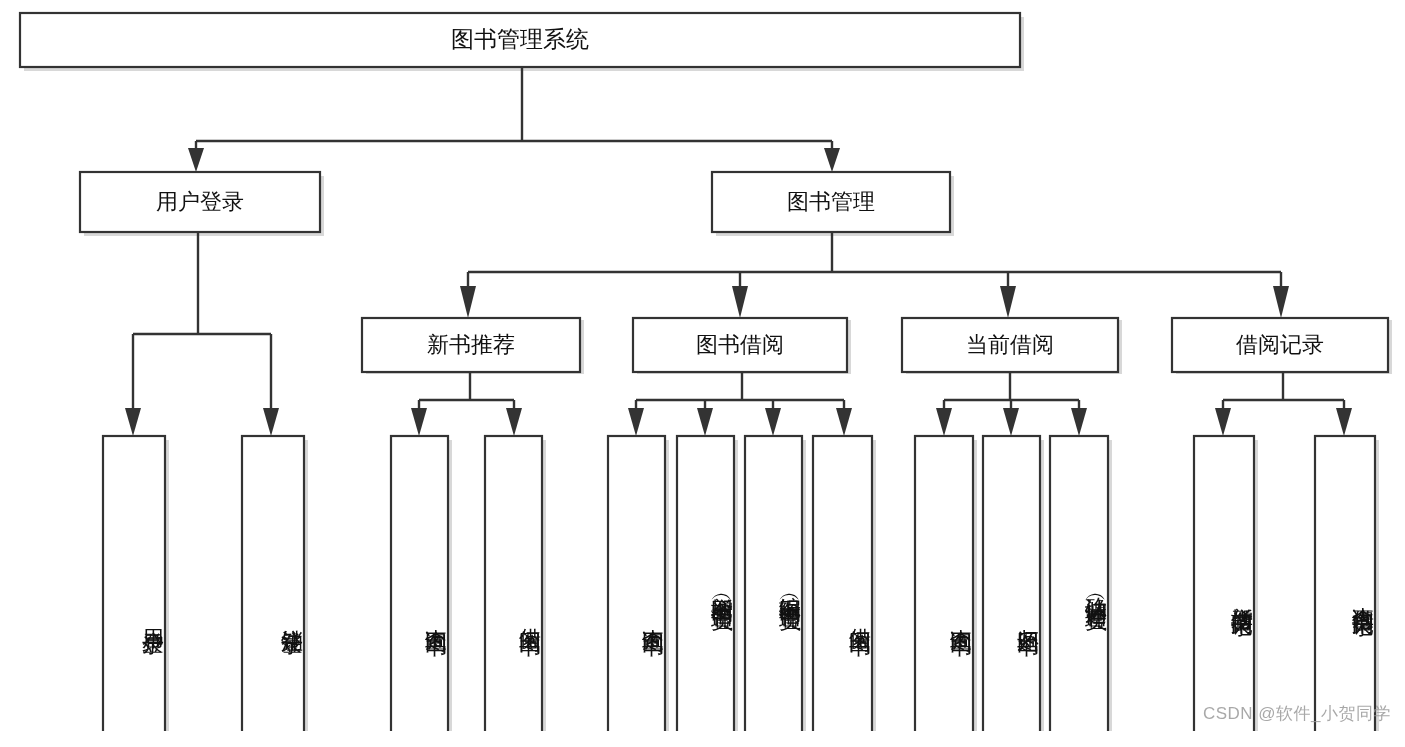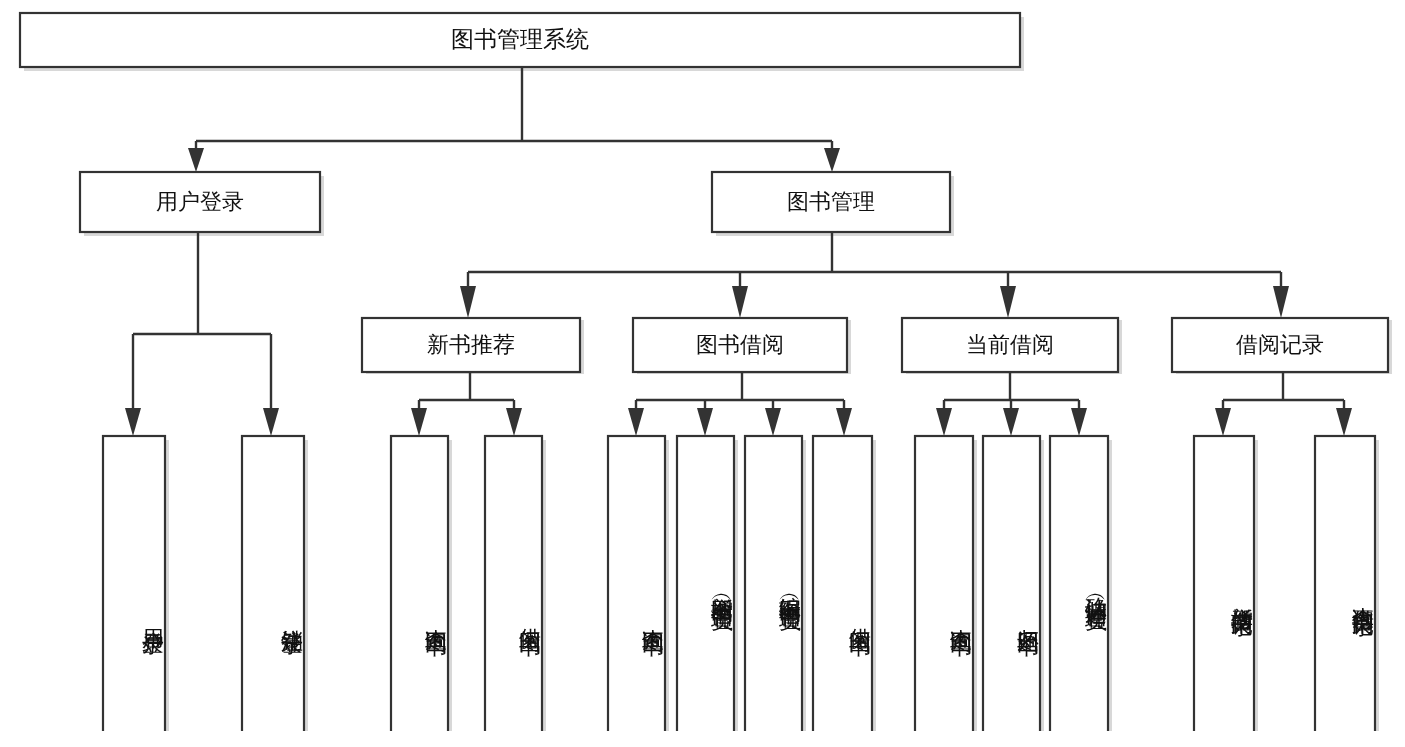--- a/index.html
+++ b/index.html
@@ -226,14 +226,15 @@
   <div class="vert-label" style="left:745px; top:444px; width:57px; height:288px;">编辑图书（管理员）</div>
   <div class="vert-label" style="left:813px; top:500px; width:59px; height:230px;">借阅图书</div>
 
   <div class="vert-label" style="left:915px; top:500px; width:58px; height:230px;">查询图书</div>
   <div class="vert-label" style="left:983px; top:500px; width:57px; height:230px;">归还图书</div>
   <div class="vert-label" style="left:1050px; top:444px; width:58px; height:288px;">确认归还（管理员）</div>
 
   <div class="vert-label" style="left:1194px; top:462px; width:60px; height:265px;">新增借阅记录</div>
   <div class="vert-label" style="left:1315px; top:462px; width:60px; height:265px;">查询借阅记录</div>
 
+  <div class="watermark">CSDN @软件_小贺同学</div>
 
 </div>
 
 </body></html>

